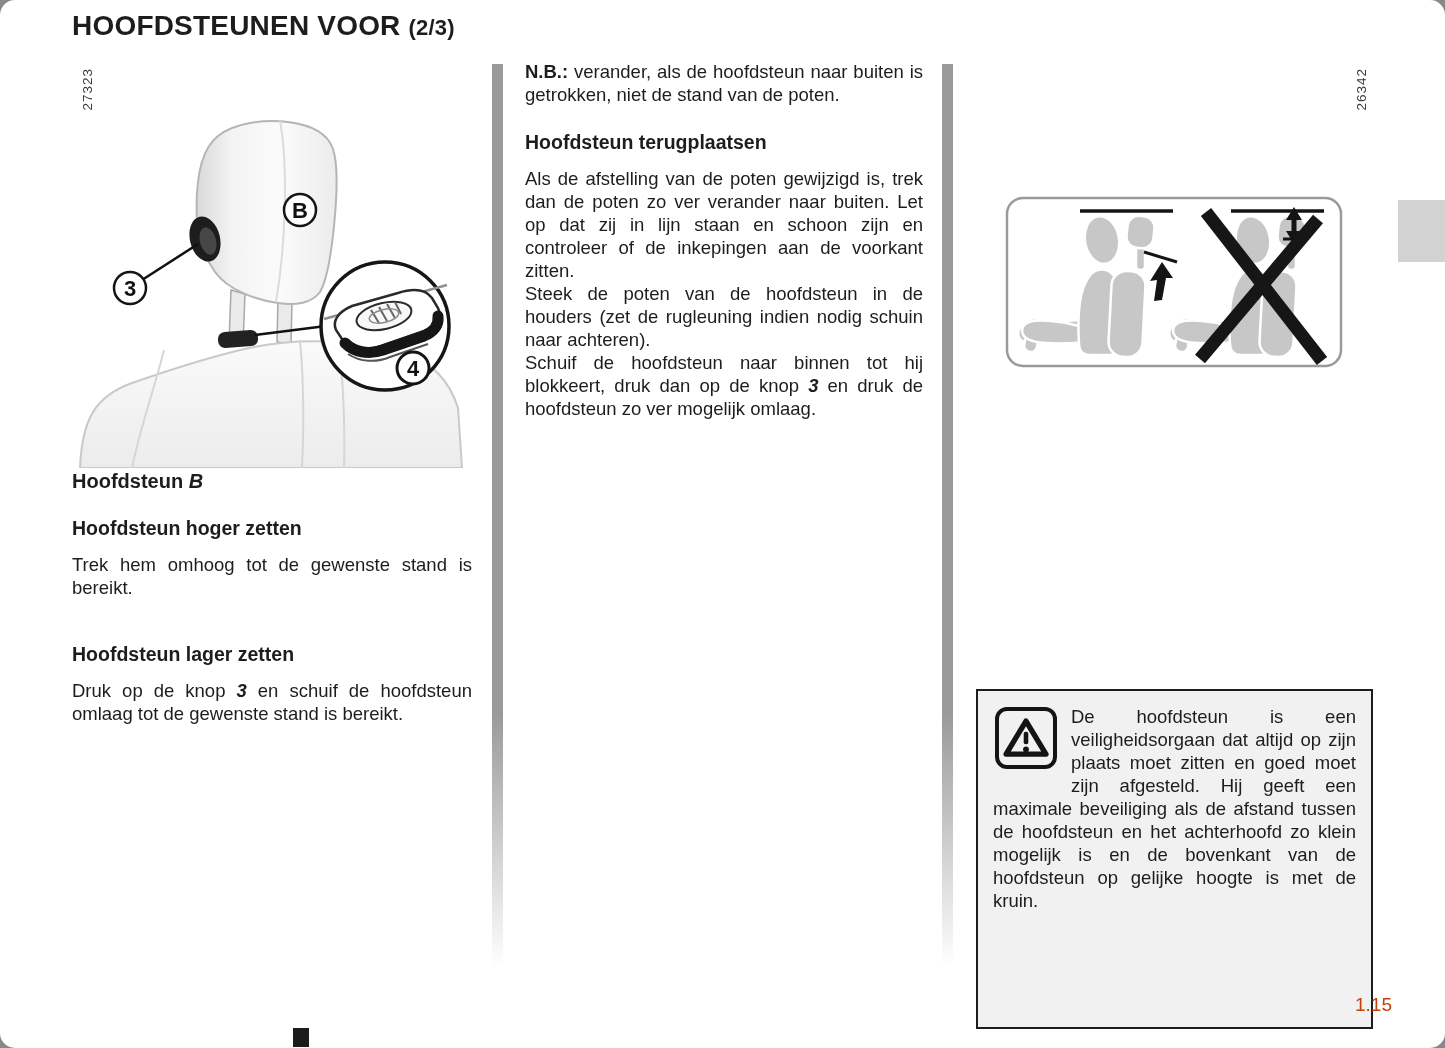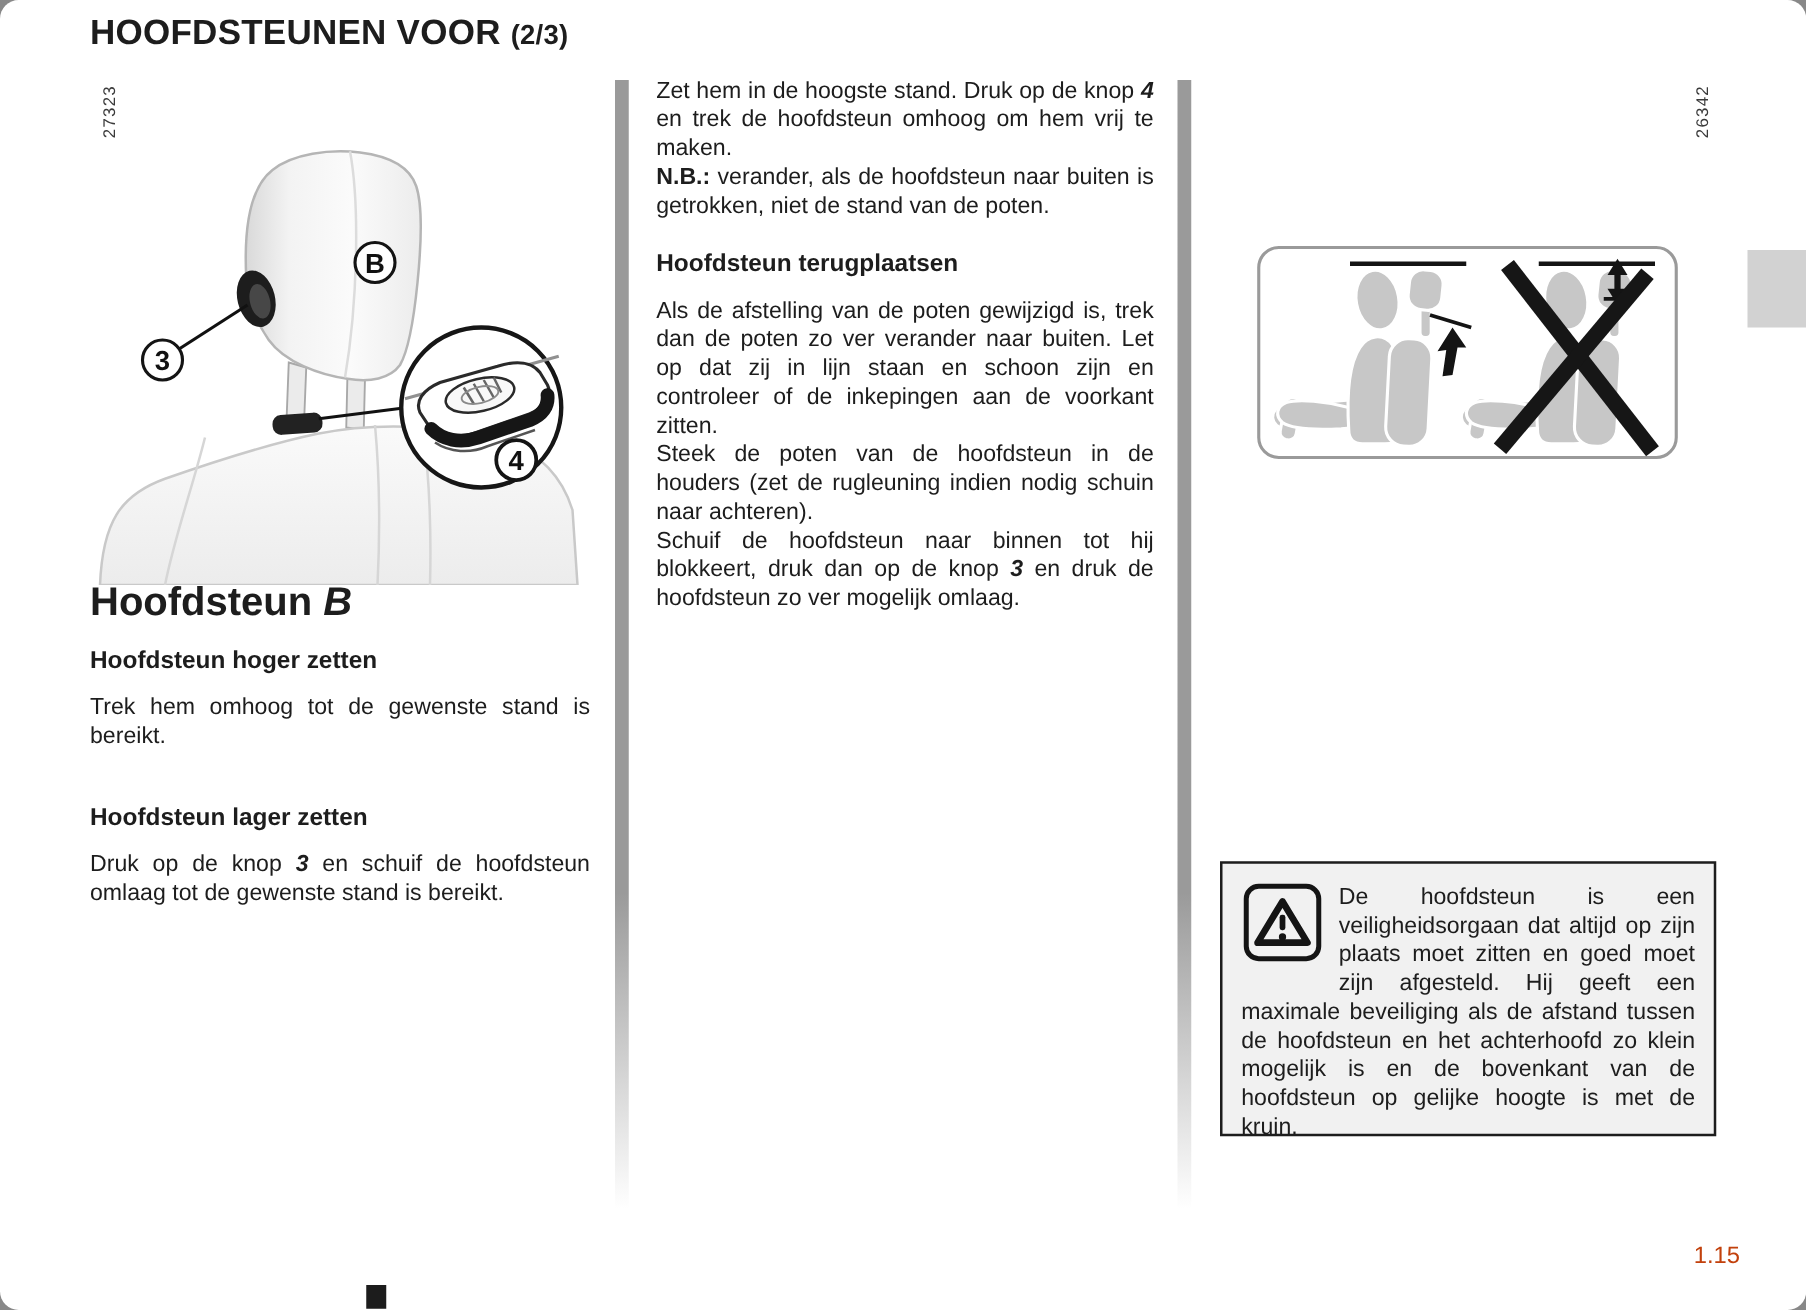--- a/index.html
+++ b/index.html
@@ -12,21 +12,21 @@
     overflow:hidden;
     border-radius:15px;
   }
   
   .doc-title{
     position:absolute;left:72px;top:10px;
     font-size:28px;font-weight:bold;letter-spacing:0.2px;white-space:nowrap;
   }
   .doc-title .suffix{font-size:22px;font-weight:bold;}
   .col{position:absolute;text-align:justify;font-size:18.5px;line-height:23px;hyphens:auto;}
-  .col h2{font-size:32px;font-weight:bold;margin:0 0 24px 0;text-align:left;}
+  .col h2{font-size:20px;font-weight:bold;margin:0 0 24px 0;text-align:left;}
   .col h2 .em{font-style:italic;}
   .col h3{font-size:19.5px;font-weight:bold;margin:0 0 13px 0;text-align:left;}
   .col p{margin:0;}
   .col p.gap{margin-bottom:44px;}
   .col .sec-gap{height:25px;}
   .bnum{font-weight:bold;font-style:italic;}
   .bld{font-weight:bold;}
   
   .fig-num{
     position:absolute;
@@ -36,21 +36,21 @@
   }
   
   .vbar{
     position:absolute;top:64px;width:11px;height:903px;
     background:linear-gradient(to bottom,#9a9a9a 0%,#9a9a9a 72%,rgba(154,154,154,0) 100%);
   }
   
   .side-tab{position:absolute;left:1398px;top:200px;width:47px;height:62px;background:#d2d2d2;}
   
   .warning-box{
-    position:absolute;left:976px;top:689px;width:397px;height:220px;
+    position:absolute;left:976px;top:689px;width:397px;height:340px;
     box-sizing:border-box;border:2.5px solid #1d1d1d;background:#f1f1f1;
     padding:14px 15px;font-size:18.5px;line-height:23px;text-align:justify;hyphens:auto;
   }
   .warn-icon{
     float:left;width:54px;height:54px;border:4px solid #141414;border-radius:12px;
     margin:2px 14px 8px 2px;display:flex;align-items:center;justify-content:center;
   }
   
   .page-num{position:absolute;left:1300px;top:994px;width:92px;text-align:right;font-size:19px;color:#c2410c;}
   .footer-square{position:absolute;left:293px;top:1028px;width:16px;height:19px;background:#1c1c1c;}
@@ -147,21 +147,20 @@
 
   <div class="col" style="left:72px;top:470px;width:400px;">
     <h2><span>Hoofdsteun </span><span class="em">B</span></h2>
     <h3>Hoofdsteun hoger zetten</h3>
     <p class="gap">Trek hem omhoog tot de gewenste stand is bereikt.</p>
     <h3>Hoofdsteun lager zetten</h3>
     <p><span>Druk op de knop </span><span class="bnum">3</span><span> en schuif de hoofdsteun omlaag tot de gewenste stand is bereikt.</span></p>
   </div>
 
   <div class="col" style="left:525px;top:60px;width:398px;">
-    <p><span>Zet hem in de hoogste stand. Druk op de knop </span><span class="bnum">4</span><span> en trek de hoofdsteun omhoog om hem vrij te maken.</span></p>
     <p><span class="bld">N.B.:</span><span> verander, als de hoofdsteun naar buiten is getrokken, niet de stand van de poten.</span></p>
     <div class="sec-gap"></div>
     <h3>Hoofdsteun terugplaatsen</h3>
     <p>Als de afstelling van de poten gewijzigd is, trek dan de poten zo ver verander naar buiten. Let op dat zij in lijn staan en schoon zijn en controleer of de inkepingen aan de voorkant zitten.</p>
     <p>Steek de poten van de hoofdsteun in de houders (zet de rugleuning indien nodig schuin naar achteren).</p>
     <p><span>Schuif de hoofdsteun naar binnen tot hij blokkeert, druk dan op de knop </span><span class="bnum">3</span><span> en druk de hoofdsteun zo ver mogelijk omlaag.</span></p>
   </div>
 
   <div class="diagram" style="left:1003px;top:194px;width:342px;height:180px;">
     <svg width="342" height="180" viewBox="0 0 342 180">

